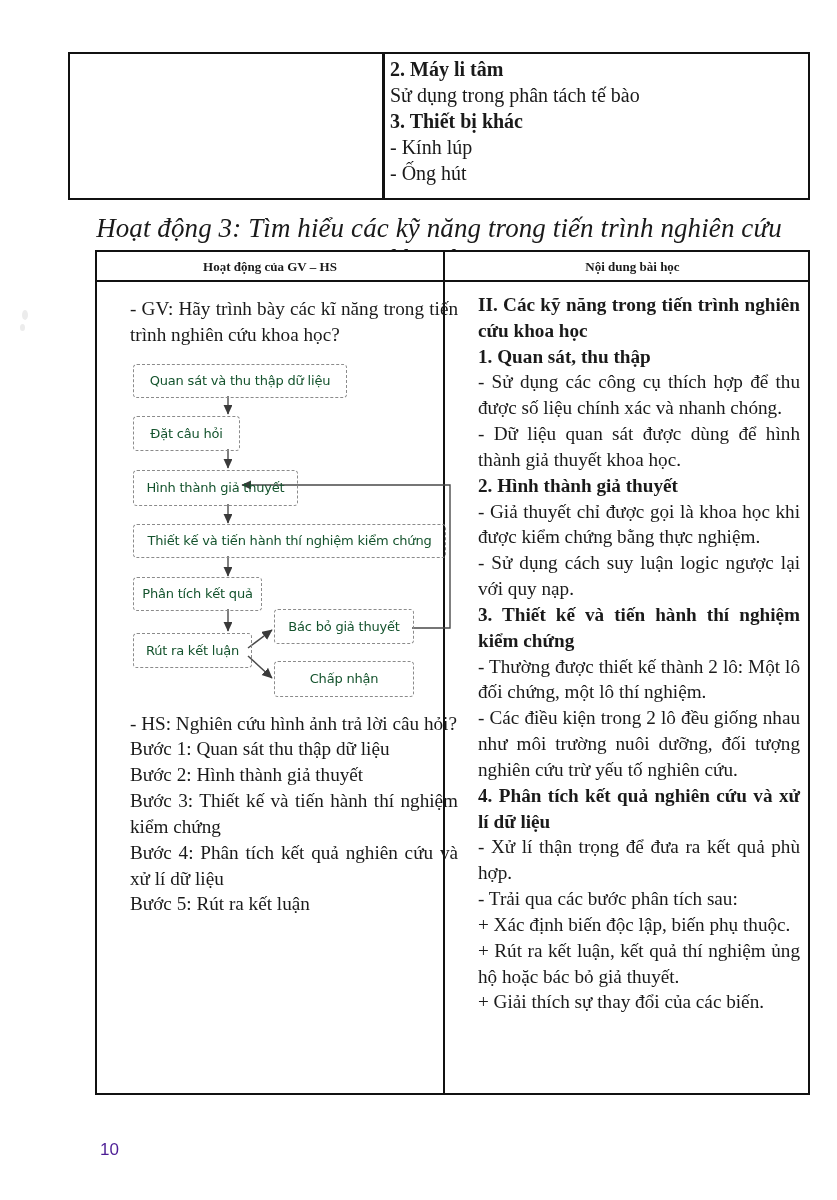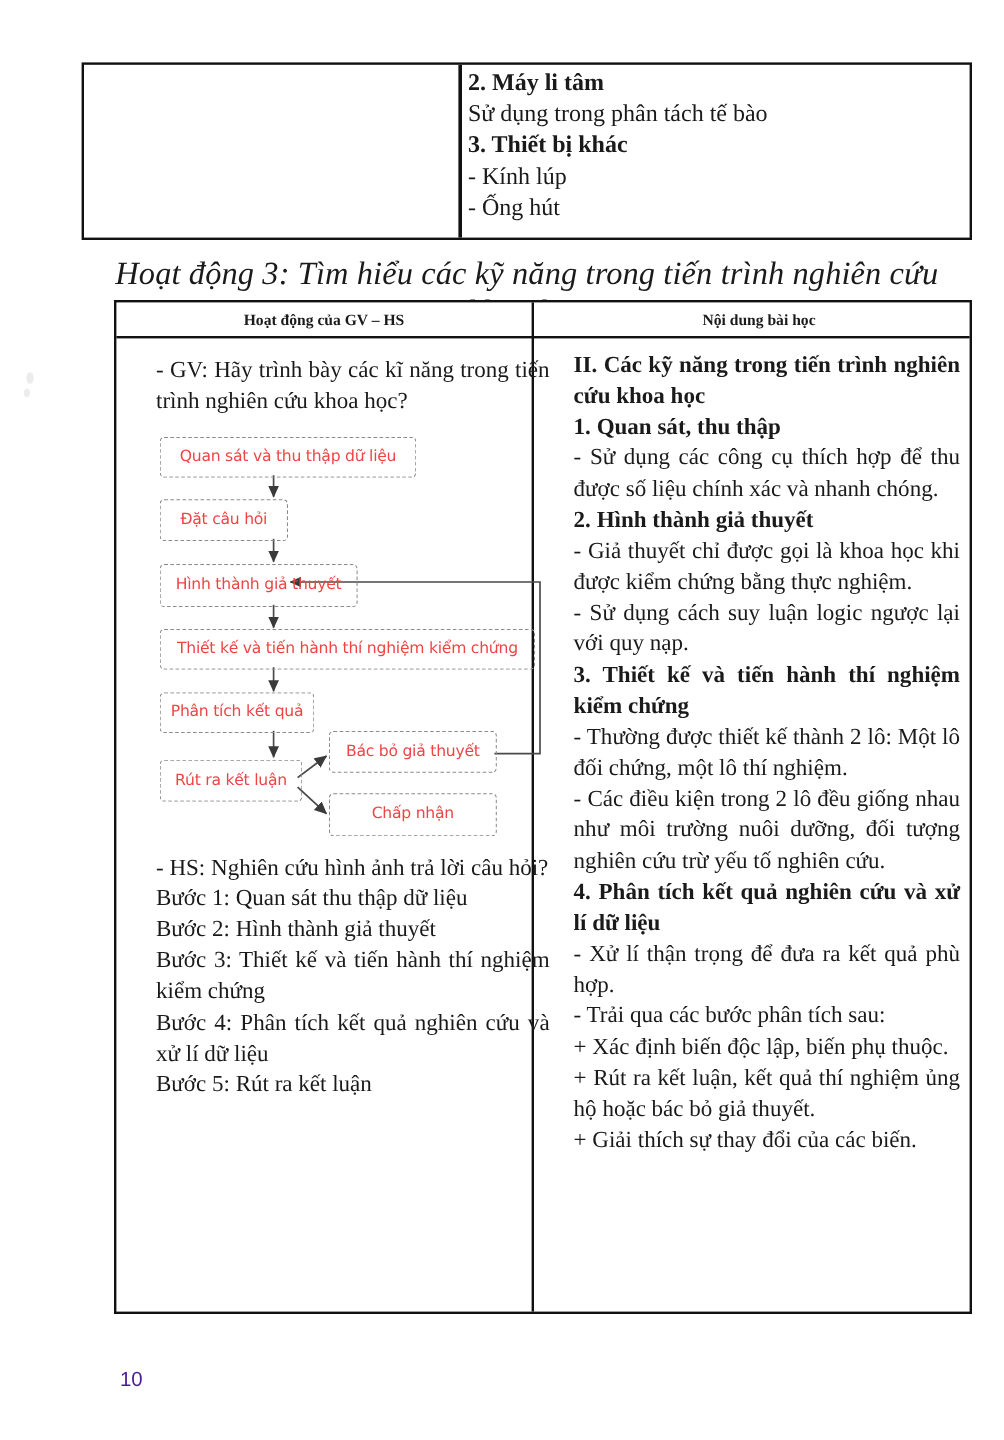--- a/index.html
+++ b/index.html
@@ -47,21 +47,21 @@
      text-justify:inter-word;}
   .p.bold{font-weight:bold;}
   .p.nojust{text-align:left;}
 
   
   #flowchart{position:absolute;left:0;top:0;width:346px;height:365px;}
   #flowchart svg{display:block;}
   .fcbox{position:absolute;border:1.3px dashed #8b8b8b;border-radius:4px;
          background:rgba(255,255,255,0.0);
          display:flex;align-items:center;justify-content:center;
-         font-family:"DejaVu Sans", sans-serif;font-size:13px;color:#ef4444;
+         font-family:"DejaVu Sans", sans-serif;font-size:13px;color:#14532d;
          letter-spacing:-0.2px;white-space:nowrap;}
 
   
   #page-number{position:absolute;left:100px;top:1140px;font-family:"Liberation Sans",sans-serif;
                font-size:17px;color:#4c1d95;}
 
   
   .smudge{position:absolute;background:#dcdcdc;opacity:.55;}
 </style>
 </head>
@@ -138,20 +138,21 @@
       <p class="p">Bước 3: Thiết kế và tiến hành thí nghiệm kiểm chứng</p>
       <p class="p">Bước 4: Phân tích kết quả nghiên cứu và xử lí dữ liệu</p>
       <p class="p nojust">Bước 5: Rút ra kết luận</p>
     </div>
 
     <div class="col" id="col-right">
       <div style="height:10px"></div>
       <p class="p bold">II. Các kỹ năng trong tiến trình nghiên cứu khoa học</p>
       <p class="p bold nojust">1. Quan sát, thu thập</p>
       <p class="p">- Sử dụng các công cụ thích hợp để thu được số liệu chính xác và nhanh chóng.</p>
+      <p class="p">- Dữ liệu quan sát được dùng để hình thành giả thuyết khoa học.</p>
       <p class="p bold nojust">2. Hình thành giả thuyết</p>
       <p class="p">- Giả thuyết chỉ được gọi là khoa học khi được kiểm chứng bằng thực nghiệm.</p>
       <p class="p">- Sử dụng cách suy luận logic ngược lại với quy nạp.</p>
       <p class="p bold">3. Thiết kế và tiến hành thí nghiệm kiểm chứng</p>
       <p class="p"> - Thường được thiết kế thành 2 lô: Một lô đối chứng, một lô thí nghiệm.</p>
       <p class="p">- Các điều kiện trong 2 lô đều giống nhau như môi trường nuôi dưỡng, đối tượng nghiên cứu trừ yếu tố nghiên cứu.</p>
       <p class="p bold">4. Phân tích kết quả nghiên cứu và xử lí dữ liệu</p>
       <p class="p">- Xử lí thận trọng để đưa ra kết quả phù hợp.</p>
       <p class="p nojust">- Trải qua các bước phân tích sau:</p>
       <p class="p nojust">+ Xác định biến độc lập, biến phụ thuộc.</p>

